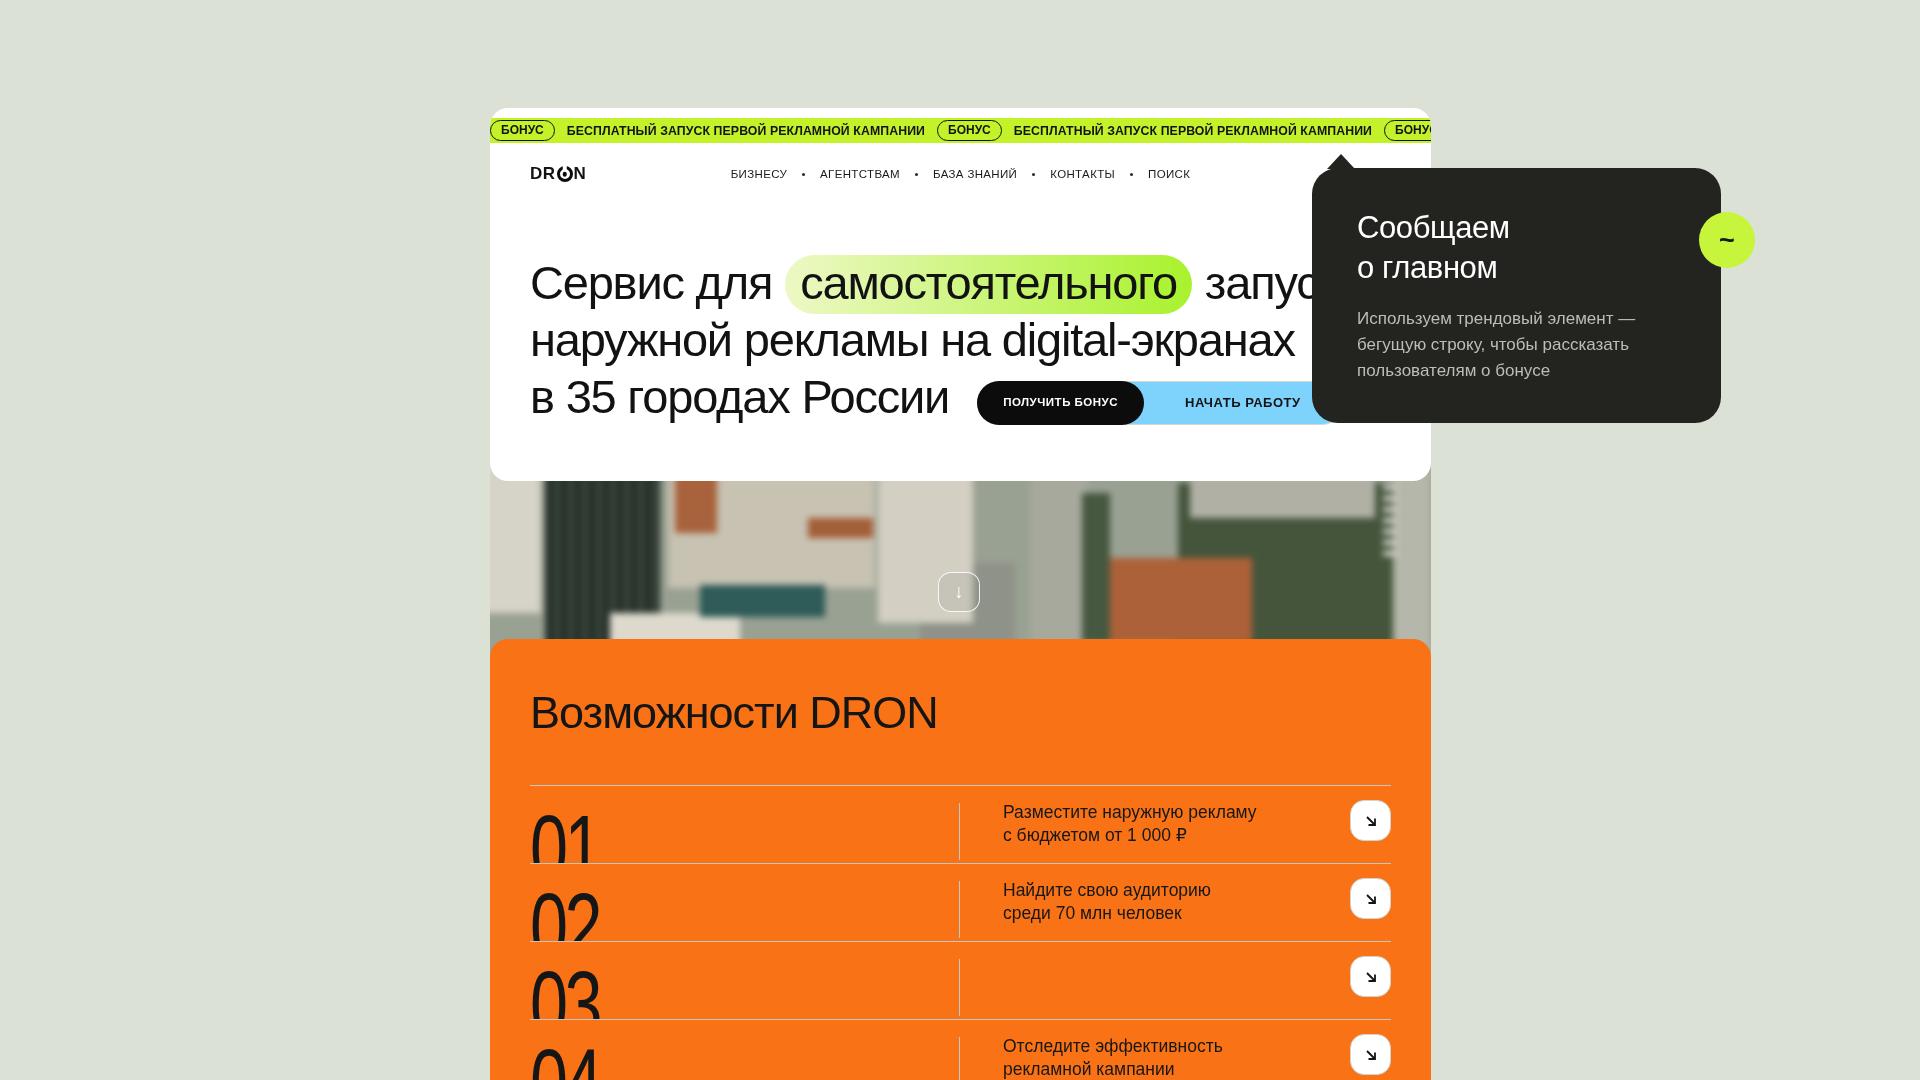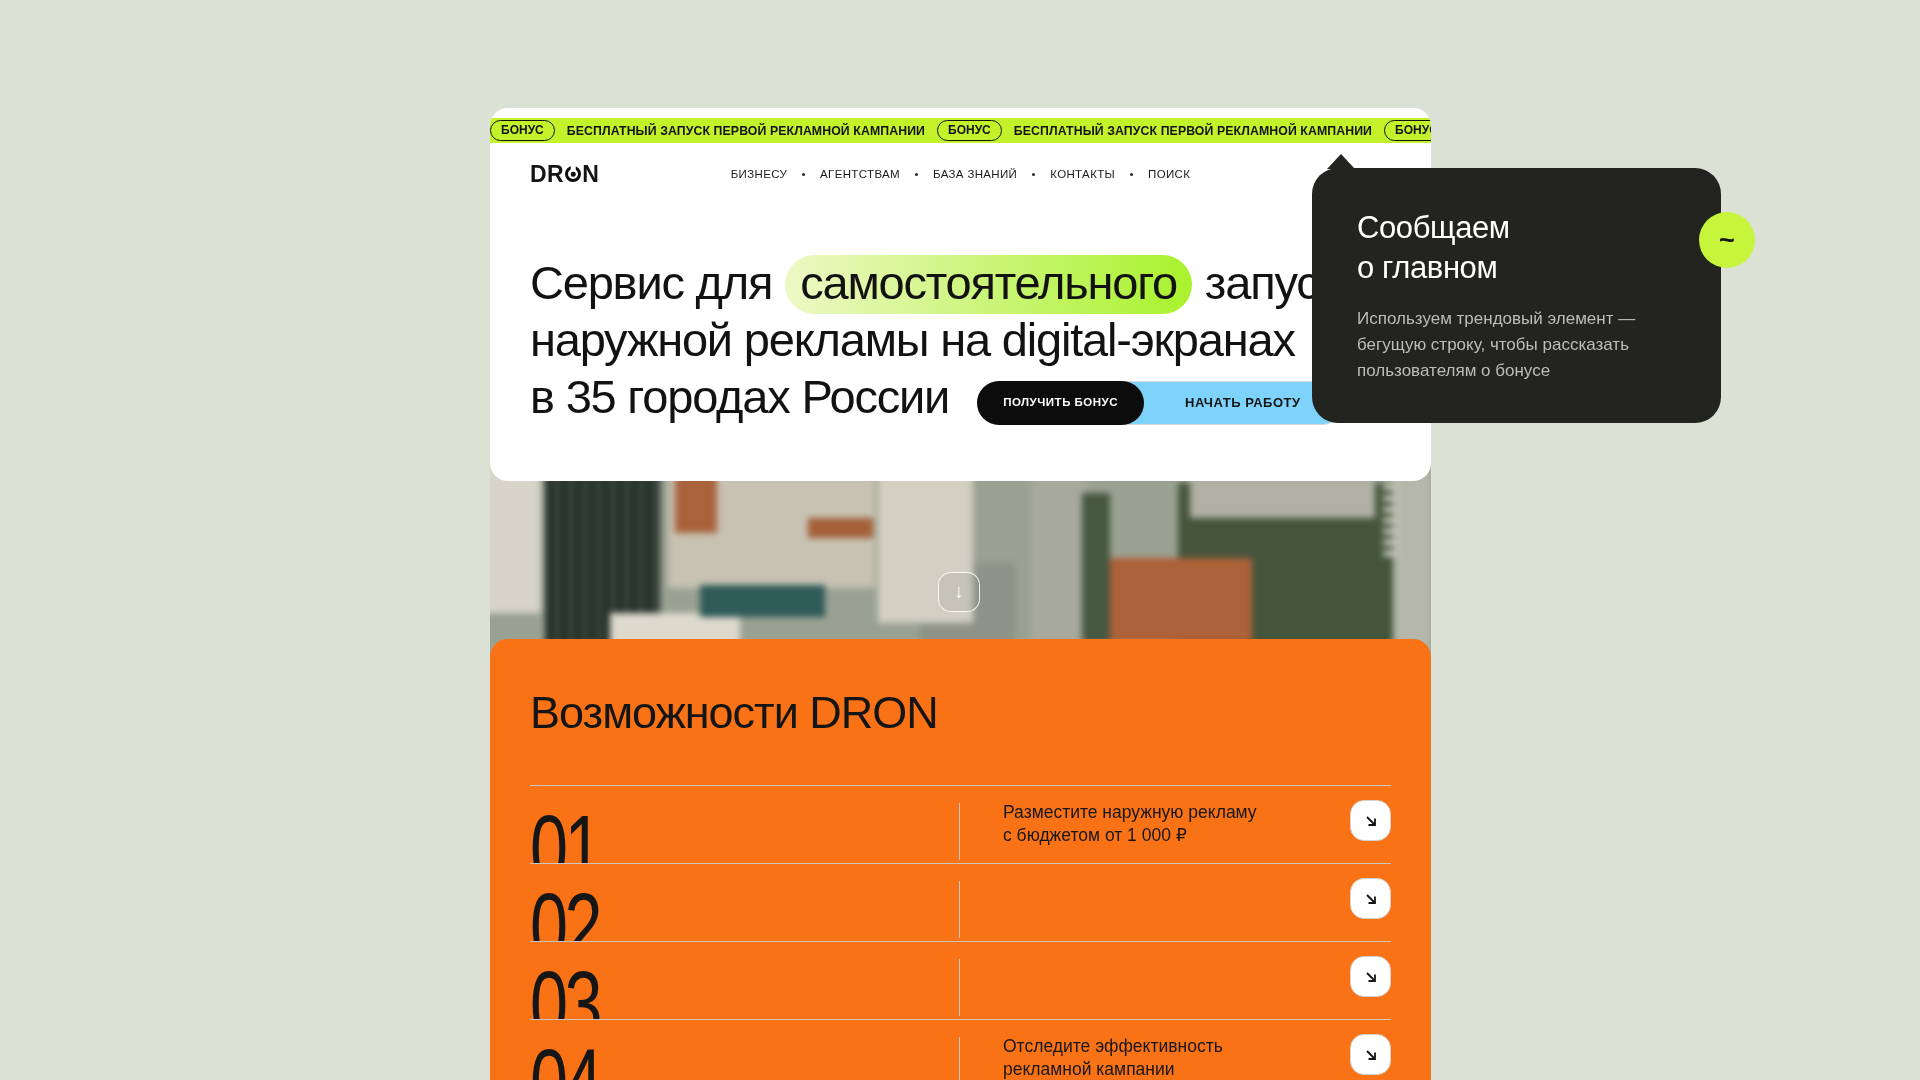--- a/index.html
+++ b/index.html
@@ -17,21 +17,21 @@
   
   .banner { margin-top:10px; height:25px; background:#c3f22a; display:flex; align-items:center;
             gap:12px; white-space:nowrap; overflow:hidden; }
   .banner-group { display:flex; align-items:center; gap:12px; flex:none; }
   .pill { border:1.4px solid #121212; border-radius:20px; padding:1px 10px 2px;
           font-size:12px; font-weight:700; line-height:16px; }
   .msg  { font-size:12.3px; font-weight:700; letter-spacing:.1px; }
 
   
   .header { position:relative; display:flex; align-items:center; height:62px; padding:0 40px; }
-  .logo { display:flex; align-items:center; font-size:23px; font-weight:800; letter-spacing:.5px; cursor:pointer; }
+  .logo { display:flex; align-items:center; font-size:17px; font-weight:800; letter-spacing:.5px; cursor:pointer; }
   .logo-o { position:relative; display:inline-block; width:16px; height:16px; margin:0 1px; }
   .logo-o .ring { position:absolute; inset:0; border:3.4px solid #0d0d0d; border-radius:50%; }
   .logo-o .notch { position:absolute; top:-1.5px; left:50%; transform:translateX(-50%); width:4.5px; height:5px; background:#fff; }
   .logo-o .dot { position:absolute; top:50%; left:50%; transform:translate(-50%,-50%); width:4.5px; height:4.5px; background:#0d0d0d; border-radius:50%; }
   .nav { position:absolute; left:0; right:0; display:flex; justify-content:center; align-items:center; gap:15px; }
   .nav-item { font-size:11.5px; letter-spacing:.35px; color:#1b1b1b; cursor:pointer; }
   .nav-dot { width:3px; height:3px; border-radius:50%; background:#2a2a2a; }
 
   
   .headline { position:absolute; left:40px; top:146px; font-size:47px; letter-spacing:-1.2px;
@@ -188,20 +188,24 @@
           <div class="row-btn">
             <svg width="16" height="16" viewBox="0 0 16 16">
                 <path d="M4 4 L12 12 M12 5.5 V12 H5.5" stroke="#141414" stroke-width="1.8" fill="none"></path>
               </svg>
           </div>
         </div>
 
         <div class="row">
           <div class="row-num">02</div>
           <div class="vline"></div>
+          <div class="row-text">
+            <div>Найдите свою аудиторию</div>
+            <div>среди 70 млн человек</div>
+          </div>
           <div class="row-btn">
             <svg width="16" height="16" viewBox="0 0 16 16">
                 <path d="M4 4 L12 12 M12 5.5 V12 H5.5" stroke="#141414" stroke-width="1.8" fill="none"></path>
               </svg>
           </div>
         </div>
 
         <div class="row">
           <div class="row-num">03</div>
           <div class="vline"></div>

